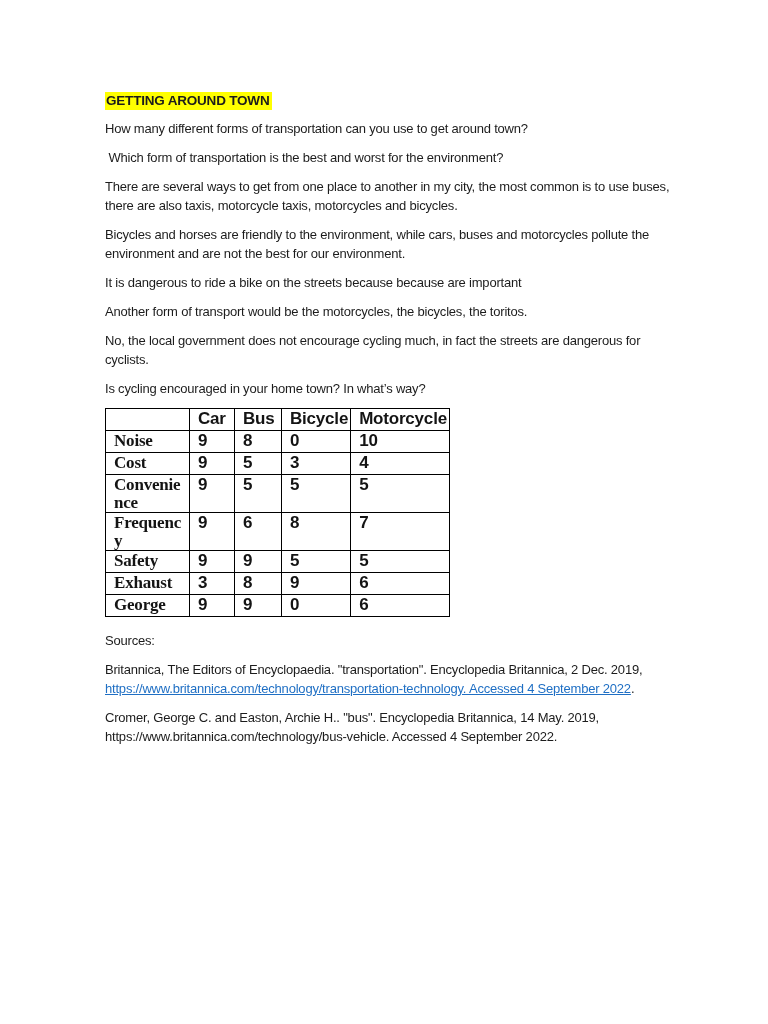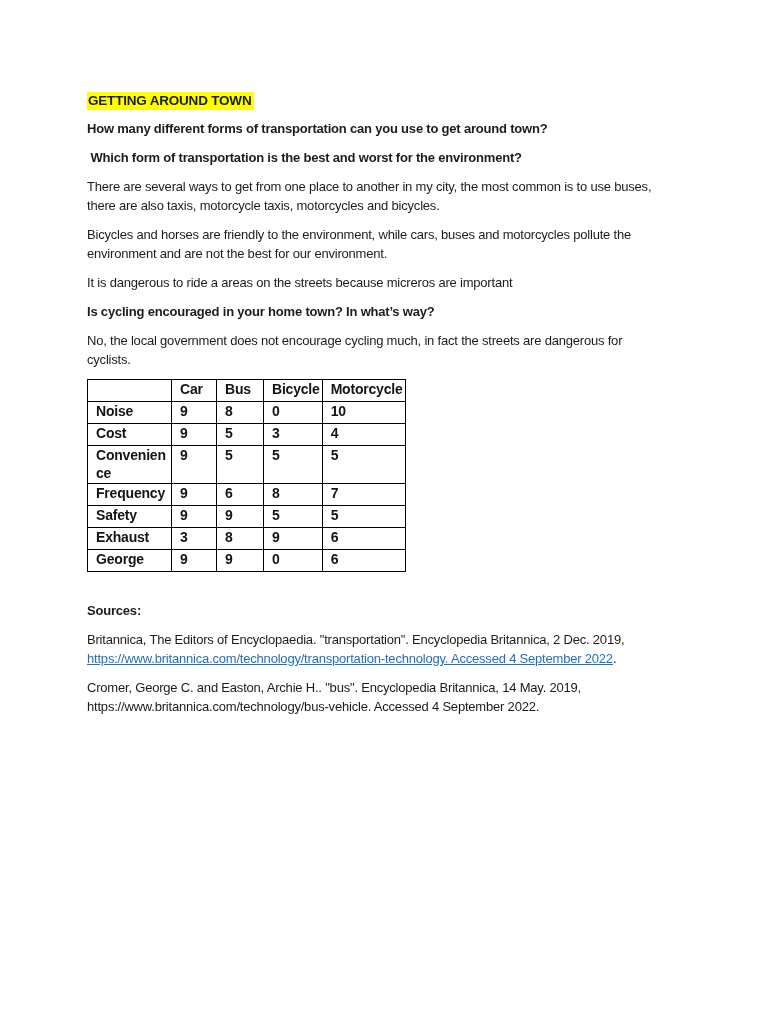--- a/index.html
+++ b/index.html
@@ -10,78 +10,79 @@
   }
   .page {
     position: relative;
     width: 768px; height: 1024px;
     background: var(--page-bg, #ffffff);
     overflow: hidden;
     color: var(--text, #1c1c1c);
   }
   .content {
     position: absolute;
-    left: 87px; top: 91px;
+    left: 105px; top: 91px;
     width: 572px;
   }
   .block {
     margin: 0 0 10px 0;
     font-size: 13px;
     line-height: 19px;
     letter-spacing: -0.2px;
     white-space: pre-wrap;
   }
-  .question { font-weight: 700; }
+  .question { font-weight: 400; }
   .title-line { margin-bottom: 9px; }
   .highlight {
     background: var(--highlight, #ffff00);
     font-weight: 700;
     font-size: 13.5px;
     padding: 1px 3px 2px 1px;
   }
   table.ratings {
     border-collapse: collapse;
     margin: 7px 10px 0 0;
     font-weight: 700;
-    font-size: 14px;
+    font-size: 17px;
     letter-spacing: -0.2px;
     color: #141414;
   }
   table.ratings td {
     border: 1px solid var(--table-border, #000000);
     padding: 1px 2px 1px 8px;
     height: 19px;
     line-height: 17.5px;
     vertical-align: top;
     text-align: left;
     white-space: normal;
   }
-  table.ratings td.row-label { overflow-wrap: anywhere; }
-  .mt-sources { margin-top: 29px; }
+  table.ratings td.row-label { overflow-wrap: anywhere; font-family: Liberation Serif, serif; }
+  .mt-sources { margin-top: 14px; }
   a.cite-link {
     color: var(--link, #1f6fc4);
     text-decoration: underline;
     cursor: pointer;
   }
 </style>
 </head>
 <body>
 
 <div class="page">
   <div class="content">
 
     <p class="block title-line"><span class="highlight">GETTING AROUND TOWN</span></p>
 
     <p class="block question">How many different forms of transportation can you use to get around town?</p>
     <p class="block question"> Which form of transportation is the best and worst for the environment?</p>
     <p class="block">There are several ways to get from one place to another in my city, the most common is to use buses, there are also taxis, motorcycle taxis, motorcycles and bicycles.</p>
     <p class="block">Bicycles and horses are friendly to the environment, while cars, buses and motorcycles pollute the environment and are not the best for our environment.</p>
-    <p class="block">It is dangerous to ride a areas on the streets because micreros are important</p>
+    <p class="block">It is dangerous to ride a bike on the streets because because are important</p>
+    <p class="block">Another form of transport would be the motorcycles, the bicycles, the toritos.</p>
+    <p class="block">No, the local government does not encourage cycling much, in fact the streets are dangerous for cyclists.</p>
     <p class="block question">Is cycling encouraged in your home town? In what’s way?</p>
-    <p class="block">No, the local government does not encourage cycling much, in fact the streets are dangerous for cyclists.</p>
 
     <table class="ratings">
       <colgroup>
         <col style="width:84px">
           <col style="width:45px">
           <col style="width:47px">
           <col style="width:55px">
           <col style="width:80px">
       </colgroup>
       <thead>

